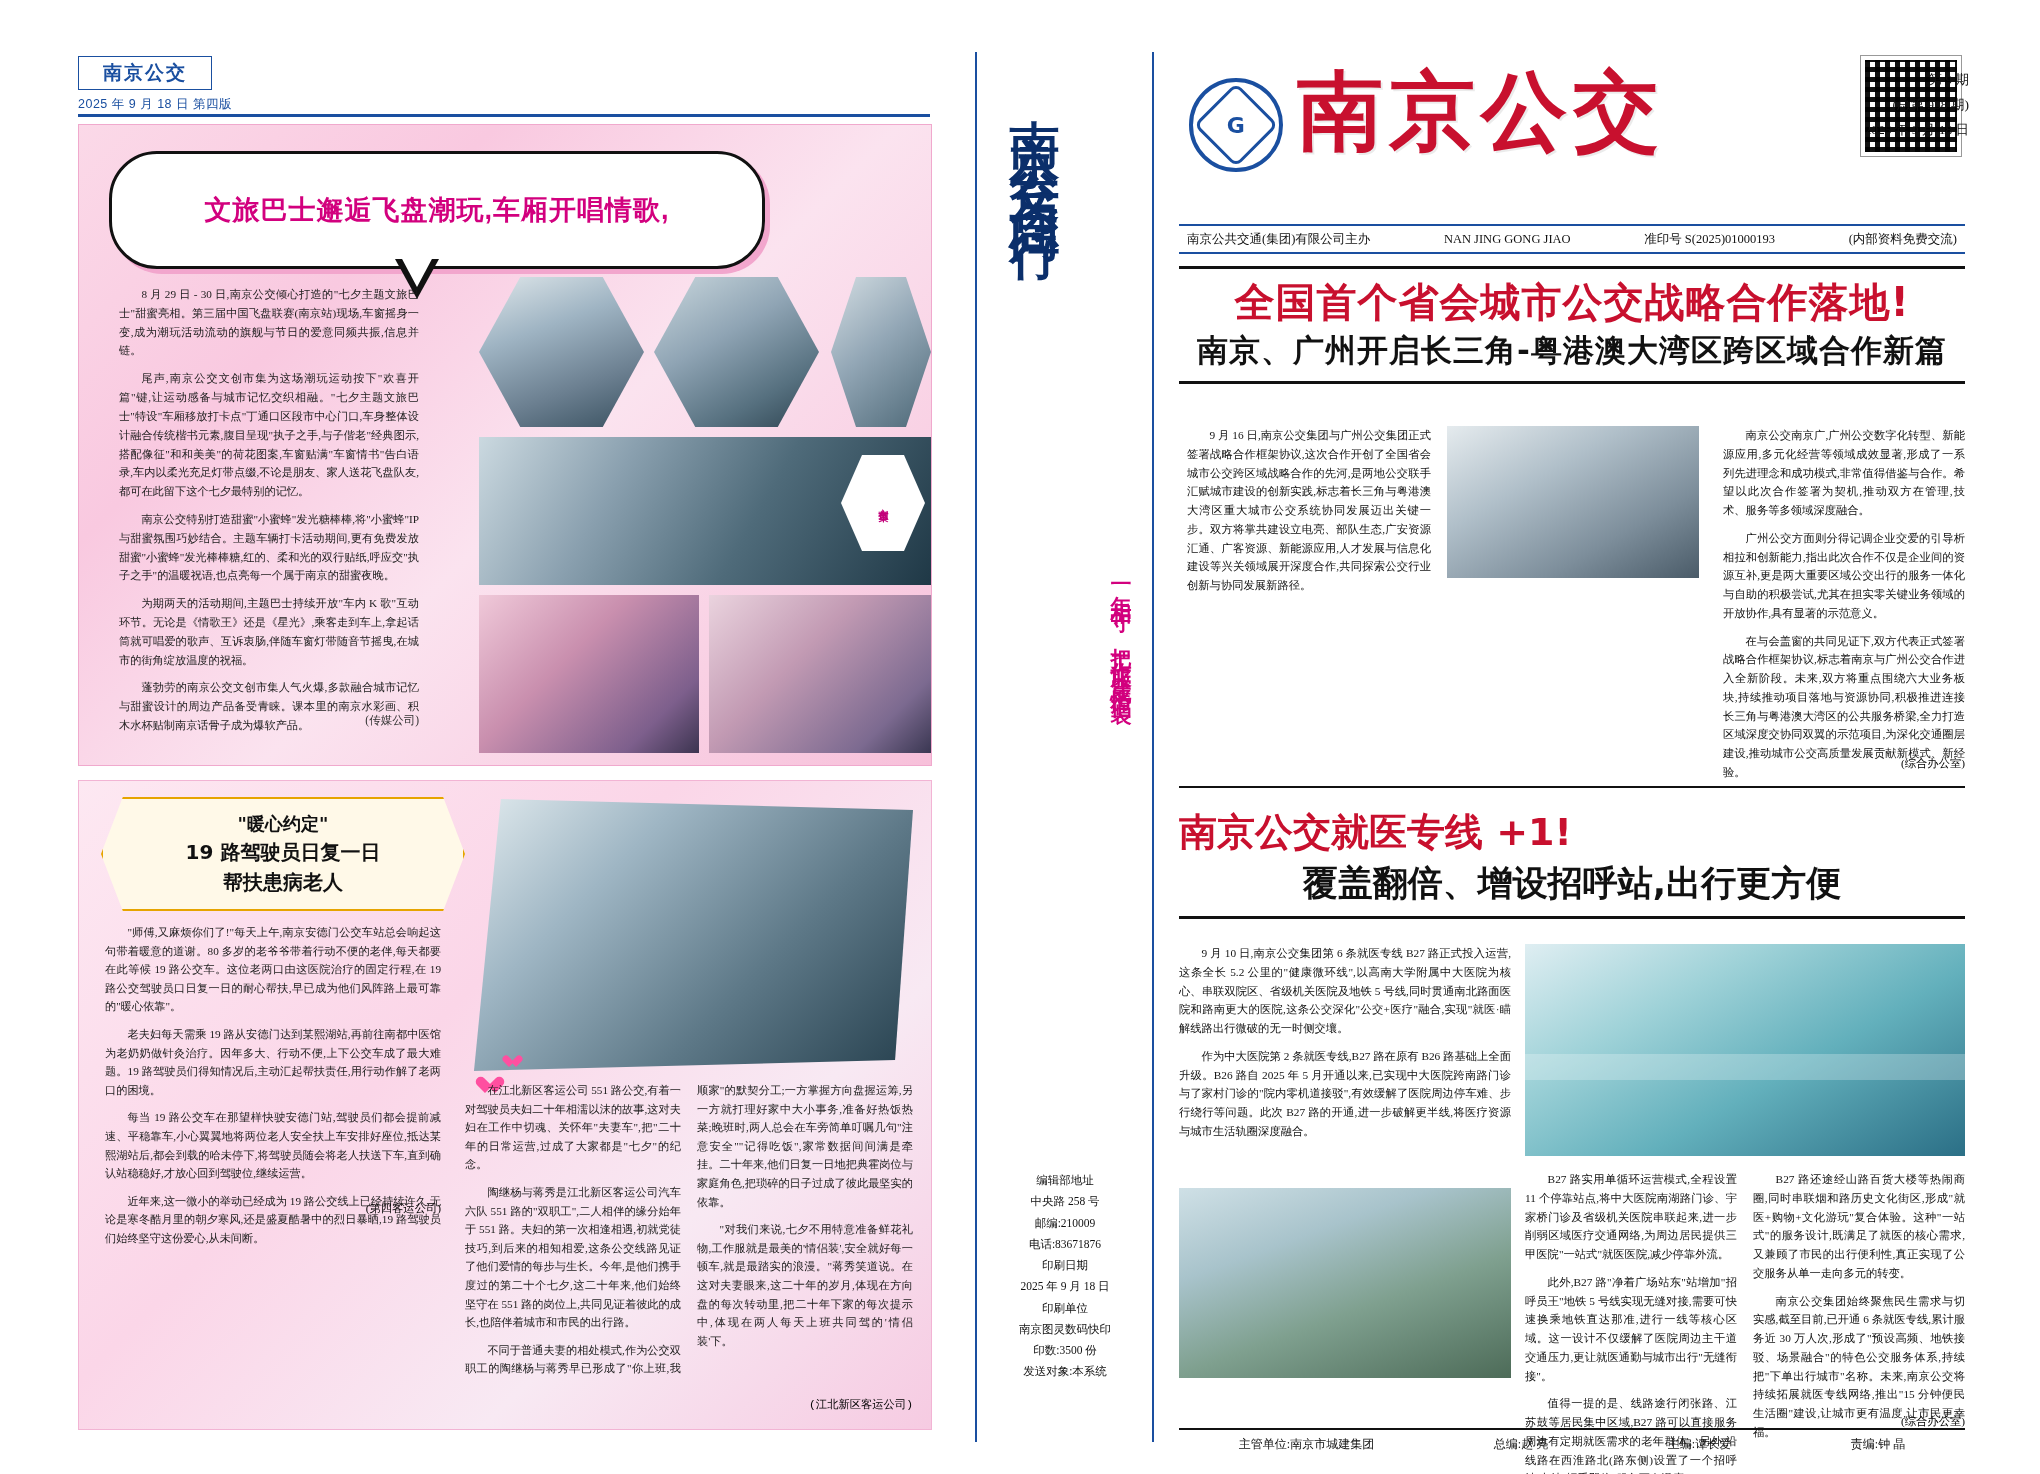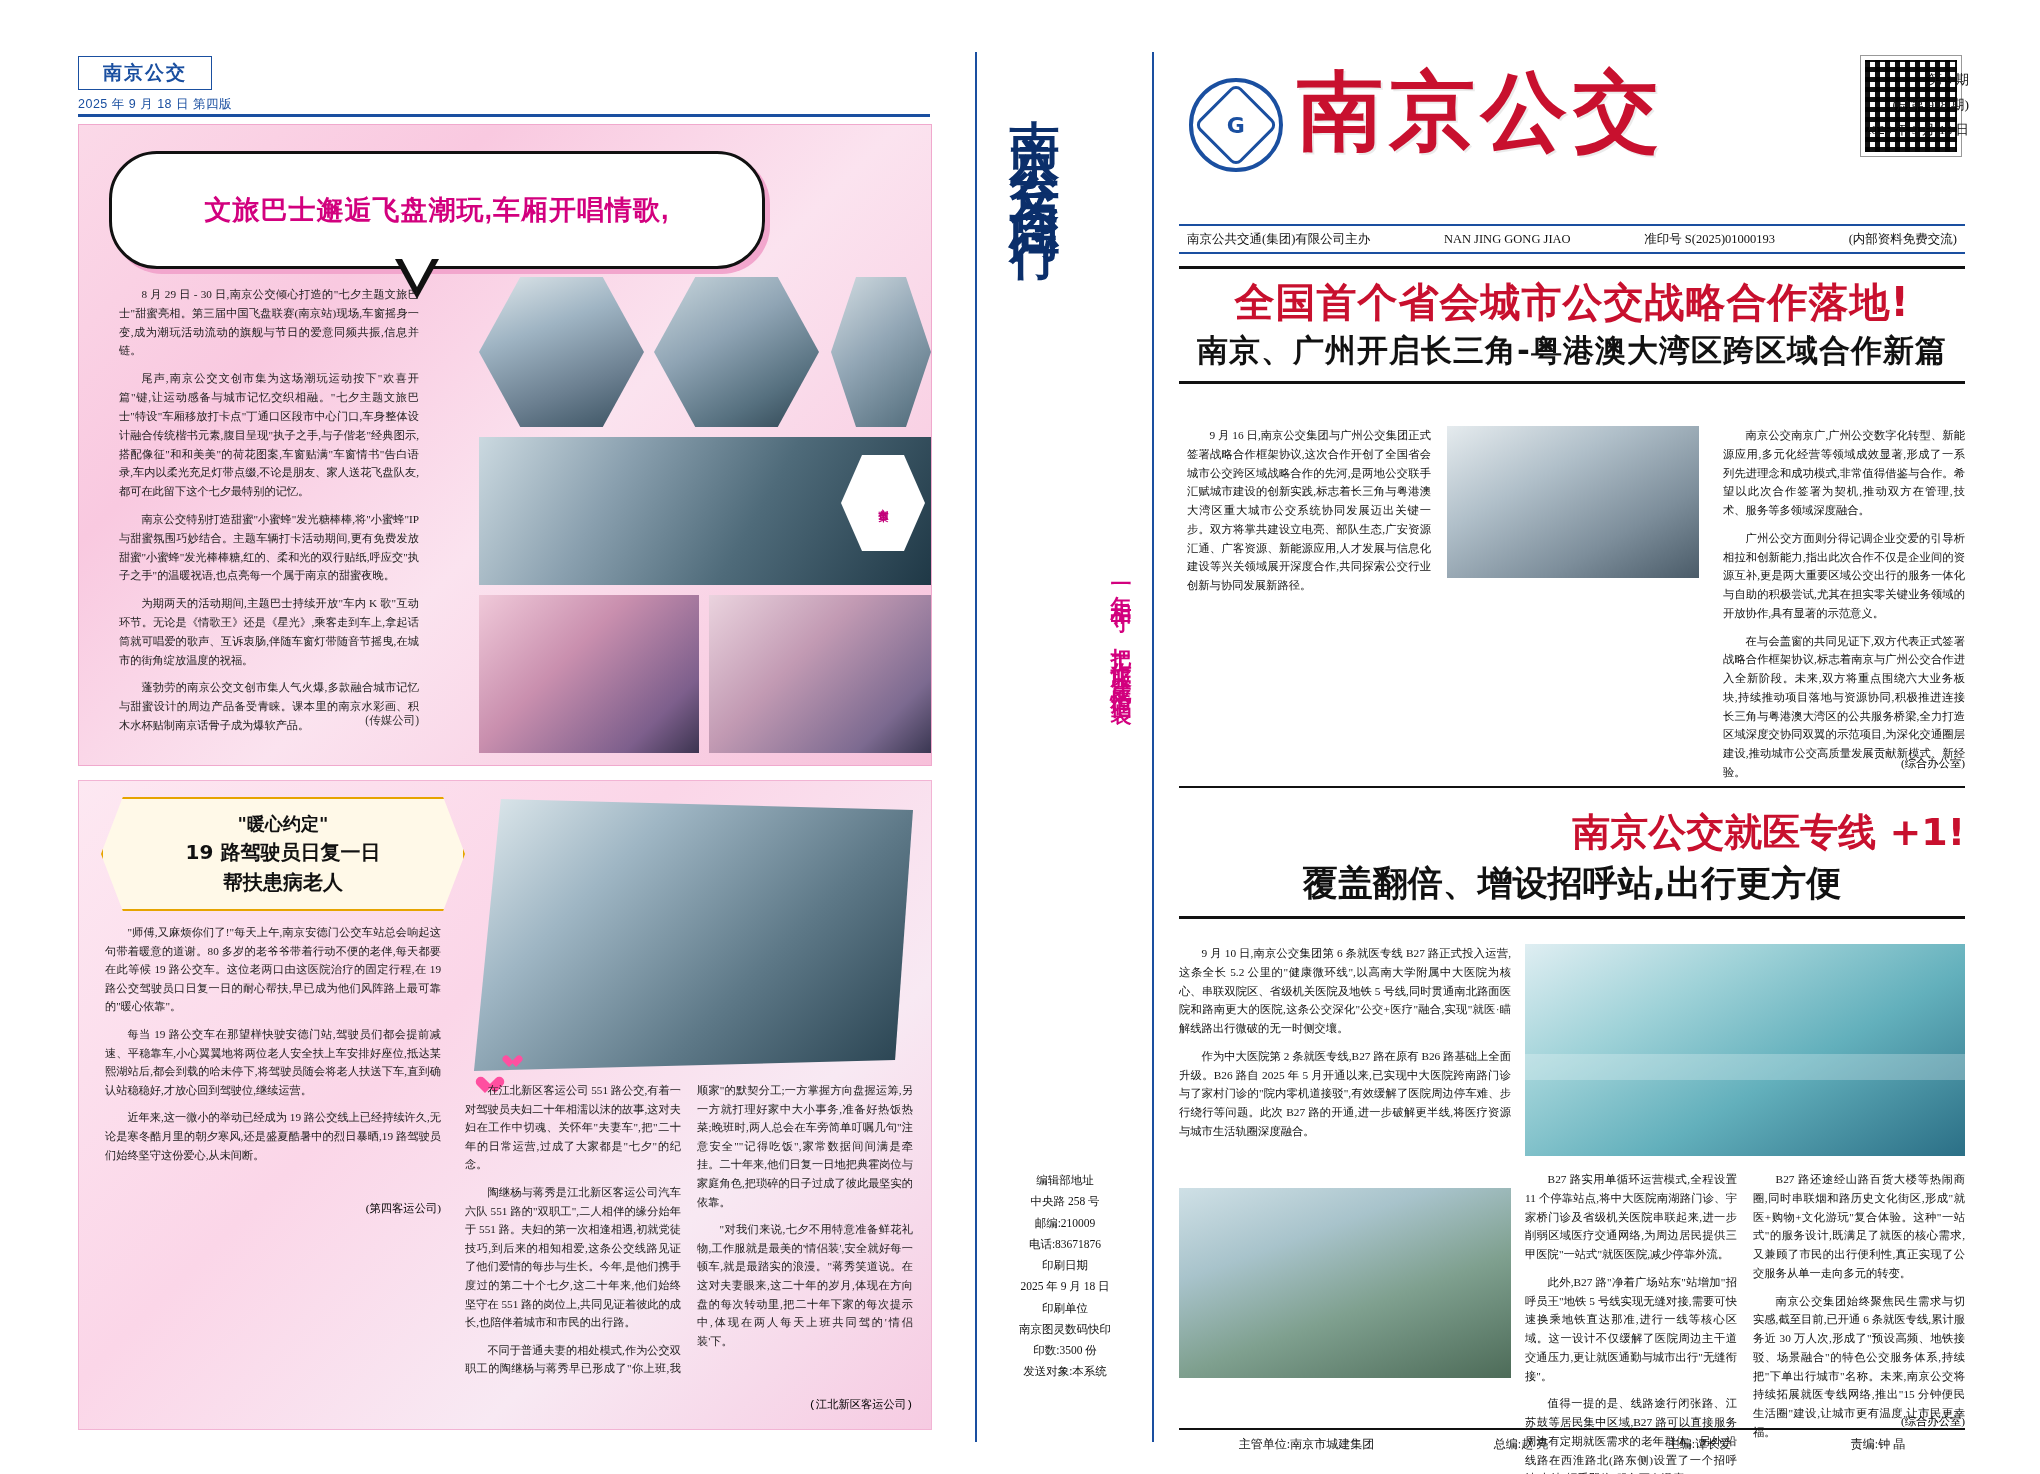--- a/index.html
+++ b/index.html
@@ -244,21 +244,21 @@
     background:linear-gradient(150deg,#e5ebee 0%,#b0bfc9 35%,#7d8e9b 70%,#4a5b68 100%);
   }
   .art1-sign{position:absolute;left:536px;top:330px;width:250px;text-align:right;font-size:11.3px;}
 
   .sep-rule{position:absolute;left:24px;top:758px;width:786px;height:2px;background:#111;}
 
   .hl-box2{
     position:absolute;left:24px;top:782px;width:786px;
     border-bottom:3px solid #111;padding-bottom:12px;
   }
-  .hl3{font-size:38px;font-weight:bold;color:#c8102e;text-align:right;
+  .hl3{font-size:38px;font-weight:bold;color:#c8102e;text-align:left;
     font-family:"DejaVu Sans",sans-serif;line-height:1.2;}
   .hl4{font-size:35px;font-weight:bold;color:#111;text-align:center;margin-top:6px;
     font-family:"DejaVu Sans",sans-serif;line-height:1.2;}
 
   .art2{position:absolute;left:24px;top:916px;width:786px;}
   .art2 .c{font-size:11.3px;line-height:1.66;text-align:justify;color:#111;}
   .art2 .c p{margin:0 0 9px 0;text-indent:2em;}
   .art2-left{position:absolute;left:0;top:0;width:332px;}
   .art2-photo-a{
     position:absolute;left:0;top:244px;width:332px;height:190px;
@@ -320,20 +320,21 @@
 
     <div class="story2">
       <div class="badge2">
         <div class="b1">"暖心约定"</div>
         <div class="b2">19 路驾驶员日复一日</div>
         <div class="b3">帮扶患病老人</div>
       </div>
 
       <div class="story2-col1">
         <p>"师傅,又麻烦你们了!"每天上午,南京安德门公交车站总会响起这句带着暖意的道谢。80 多岁的老爷爷带着行动不便的老伴,每天都要在此等候 19 路公交车。这位老两口由这医院治疗的固定行程,在 19 路公交驾驶员口日复一日的耐心帮扶,早已成为他们风阵路上最可靠的"暖心依靠"。</p>
+        <p>老夫妇每天需乘 19 路从安德门达到某熙湖站,再前往南都中医馆为老奶奶做针灸治疗。因年多大、行动不便,上下公交车成了最大难题。19 路驾驶员们得知情况后,主动汇起帮扶责任,用行动作解了老两口的困境。</p>
         <p>每当 19 路公交车在那望样快驶安德门站,驾驶员们都会提前减速、平稳靠车,小心翼翼地将两位老人安全扶上车安排好座位,抵达某熙湖站后,都会到载的哈未停下,将驾驶员随会将老人扶送下车,直到确认站稳稳好,才放心回到驾驶位,继续运营。</p>
         <p>近年来,这一微小的举动已经成为 19 路公交线上已经持续许久,无论是寒冬酷月里的朝夕寒风,还是盛夏酷暑中的烈日暴晒,19 路驾驶员们始终坚守这份爱心,从未间断。</p>
       </div>
       <div class="story2-sign1">(第四客运公司)</div>
 
 
       <div class="story2-photo-b"></div>
       <div class="heart" style="left:396px;top:296px;"></div>
       <div class="heart" style="left:420px;top:272px;transform:scale(.7);"></div>
 

